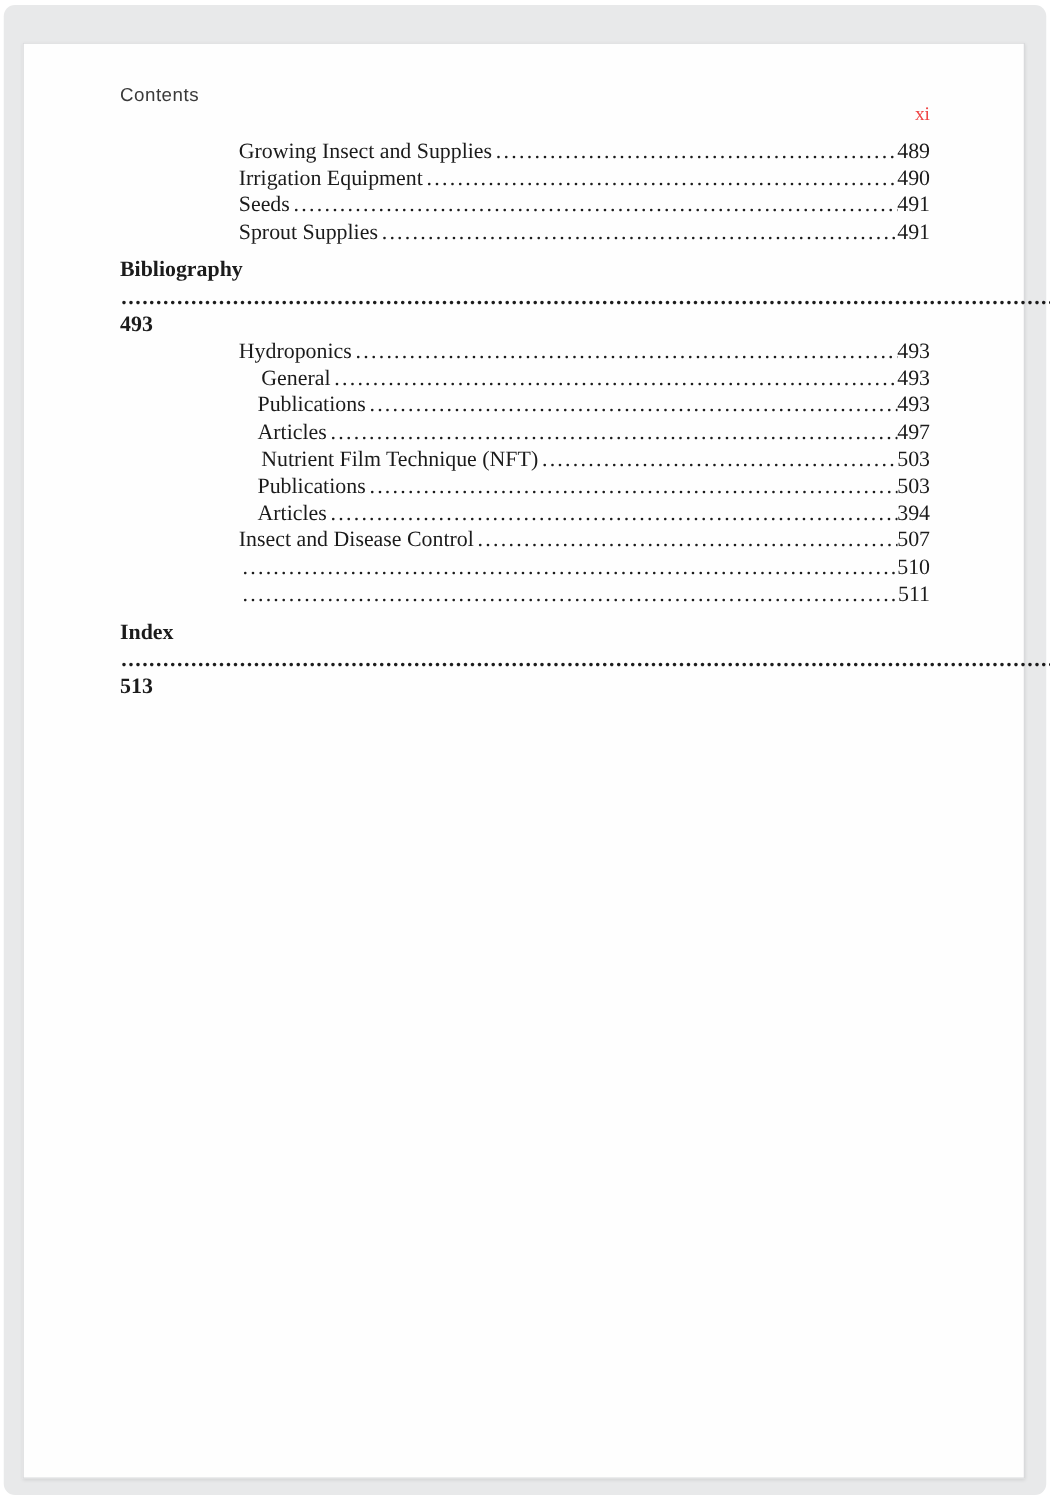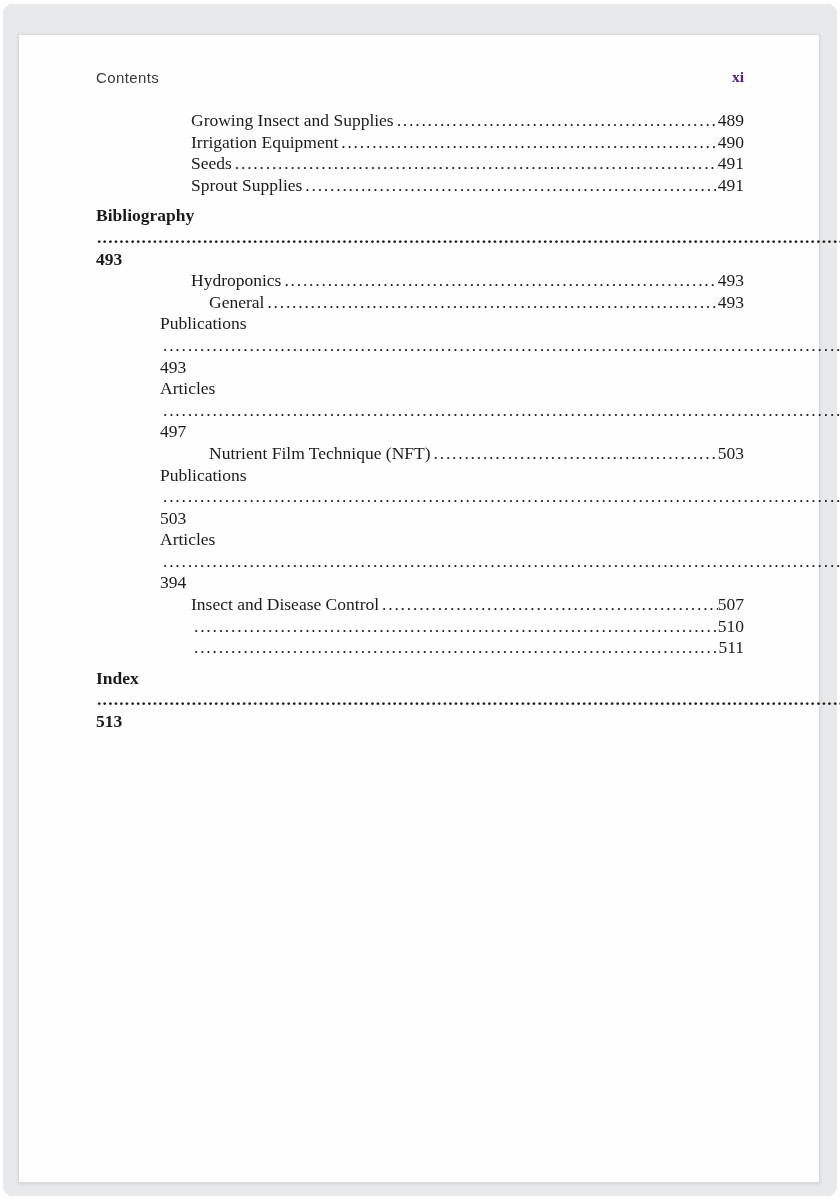--- a/index.html
+++ b/index.html
@@ -29,52 +29,53 @@
     border: 1px solid #d9dadc;
     box-shadow: 0 1px 3px rgba(0,0,0,0.10);
   }
   .running-header {
     position: absolute;
     left: 77px;
     right: 75px;
     top: 33px;
     display: flex;
     justify-content: space-between;
-    align-items: center;
+    align-items: flex-start;
   }
   .header-left {
     font-family: "Liberation Sans", sans-serif;
     font-size: 15px;
     letter-spacing: 0.4px;
     color: #3a3a3a;
   }
   .header-right {
     font-family: "Liberation Serif", serif;
-    font-weight: bold;
+    font-weight: normal;
     font-size: 15.5px;
-    color: #4c1d95;
+    color: #ef4444;
+    margin-top: 15px;
   }
   .toc {
     position: absolute;
     left: 77px;
     right: 75px;
     top: 75px;
     font-family: "Liberation Serif", serif;
     font-size: 17.5px;
     color: #1b1b1b;
   }
   .toc-row {
     display: flex;
     align-items: baseline;
     line-height: 21.6px;
   }
   .lvl0 { margin-left: 0; }
   .lvl1 { margin-left: 95px; }
   .lvl2 { margin-left: 113px; }
-  .lvl3 { margin-left: 64px; flex-direction: column; }
+  .lvl3 { margin-left: 110px; }
   .sect-gap { margin-top: 9px; flex-direction: column; }
   .bold-row { font-weight: bold; }
   .toc-label { flex: 0 0 auto; white-space: nowrap; }
   .toc-leader {
     flex: 1 1 auto;
     overflow: hidden;
     white-space: nowrap;
     min-width: 8px;
   }
   .toc-leader::after {

